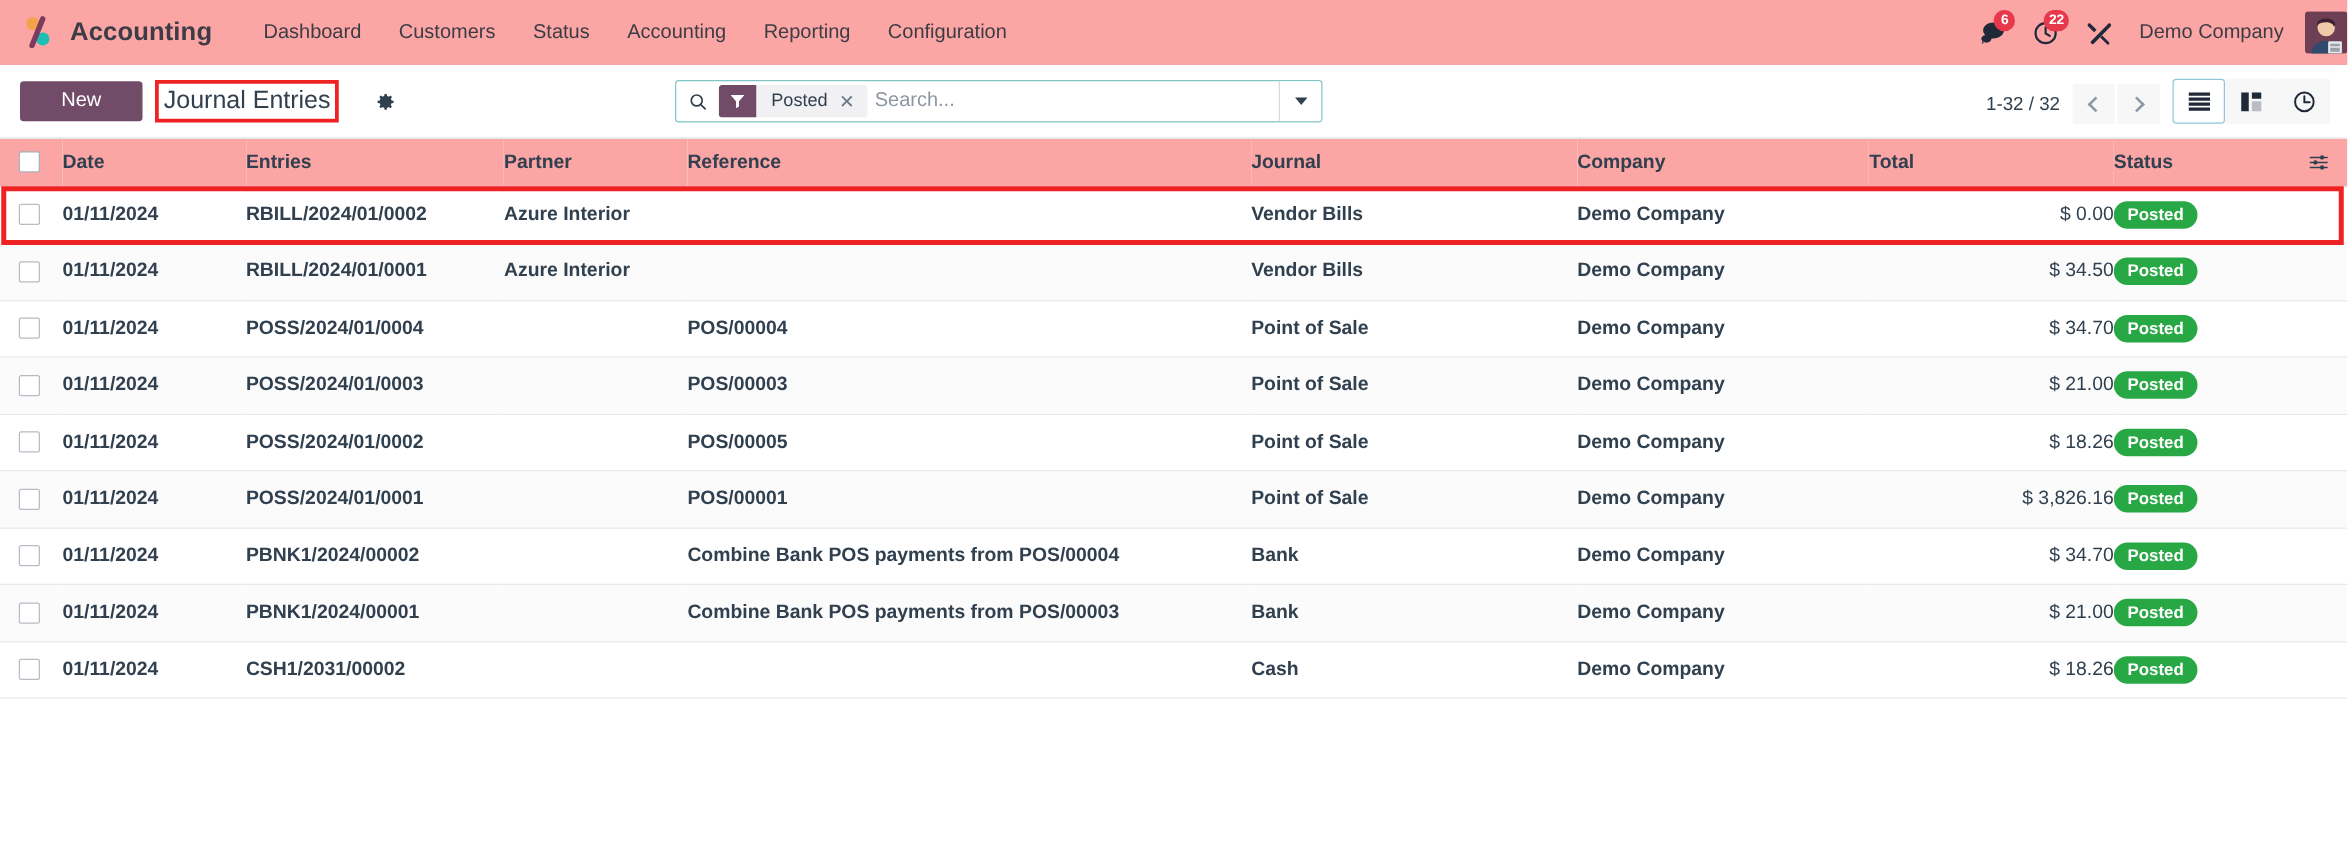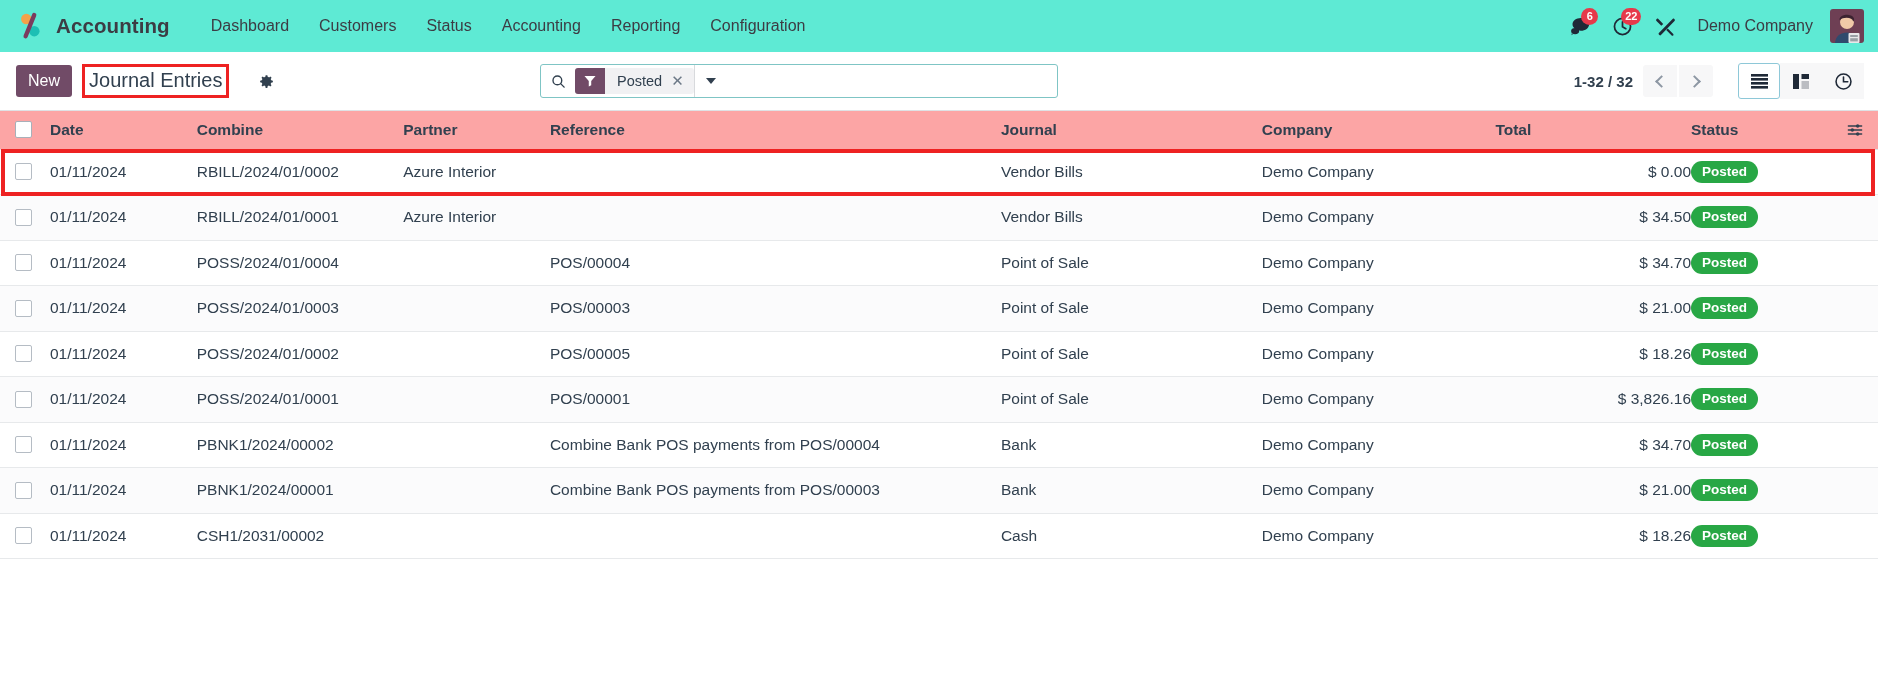--- a/index.html
+++ b/index.html
@@ -12,22 +12,22 @@
     font-family: "Liberation Sans", sans-serif;
     color: #31404f;
     -webkit-font-smoothing: antialiased;
   }
 
   
   .navbar {
     height: 52px;
     display: flex;
     align-items: center;
-    background: #5eead4;
-    padding: 0 14px 0 16px;
+    background: #fca5a5;
+    padding: 0 0 0 16px;
     position: relative;
   }
   .brand-block {
     display: flex;
     align-items: center;
     gap: 10px;
     margin-right: 26px;
   }
   .brand-logo { width: 30px; height: 30px; display: block; }
   .brand-name {
@@ -110,21 +110,21 @@
     display: flex;
     align-items: center;
     gap: 0;
   }
   .btn-new {
     background: #714b67;
     color: #ffffff;
     border: none;
     font-size: 16px;
     font-weight: 400;
-    padding: 7px 12px;
+    padding: 7px 33px;
     border-radius: 3px;
     cursor: pointer;
     white-space: nowrap;
     font-family: "Liberation Sans", sans-serif;
   }
   .breadcrumb-wrap {
     display: flex;
     align-items: center;
     gap: 26px;
     margin-left: 10px;
@@ -218,23 +218,22 @@
     width: 0; height: 0;
     border-left: 5px solid transparent;
     border-right: 5px solid transparent;
     border-top: 6px solid #31404f;
   }
 
   
   .cp-right {
     margin-left: auto;
     display: flex;
-    align-items: center;
-    gap: 15px;
-    font-weight: bold;
+    align-items: flex-end;
+    gap: 0;
   }
   .pager {
     display: flex;
     align-items: center;
     gap: 2px;
     margin-right: 10px;
   }
   .pager-value {
     font-size: 15px;
     color: #31404f;
@@ -322,21 +321,21 @@
   col.c-date { width: 135px; }
   col.c-number { width: 190px; }
   col.c-partner { width: 135px; }
   col.c-reference { width: 415px; }
   col.c-journal { width: 240px; }
   col.c-company { width: 215px; }
   col.c-total { width: 180px; }
   col.c-status { width: 130px; }
   col.c-opt { width: 42px; }
 
-  .cell-pad { padding-left: 15px; }
+  .cell-pad { padding-left: 15px; font-weight: bold; }
   .th-total, .td-total { text-align: right; padding-right: 10px; }
   .td-total { font-weight: 400; }
 
   .o-checkbox {
     width: 17px; height: 17px;
     border: 1px solid #b5bcc4;
     border-radius: 2px;
     background: #fff;
     display: block;
     margin-left: 15px;
@@ -467,20 +466,21 @@
     <div class="facet">
       <span class="facet-icon">
         <svg viewBox="0 0 24 24">
           <path d="M2.5 3.5h19l-7.4 8.6v7.2l-4.2 2.2v-9.4z" fill="#ffffff"></path>
         </svg>
       </span>
       <span class="facet-label">Posted</span>
       <span class="facet-close">✕</span>
     </div>
 
+    <input class="search-input" type="text" placeholder="Search..." style="">
 
     <span class="search-toggle">
       <span class="caret-down"></span>
     </span>
   </div>
 
   <div class="cp-right">
     <div class="pager">
       <span class="pager-value">1-32 / 32</span>
       <button class="pager-btn">
@@ -530,21 +530,21 @@
       <col class="c-total">
         <col class="c-status">
         <col class="c-opt">
     </colgroup>
     <thead>
       <tr>
         <th>
           <span class="o-checkbox"></span>
         </th>
         <th class="cell-pad">Date</th>
-        <th class="cell-pad">Combine</th>
+        <th class="cell-pad">Entries</th>
         <th class="cell-pad">Partner</th>
         <th class="cell-pad">Reference</th>
         <th class="cell-pad">Journal</th>
         <th class="cell-pad">Company</th>
         <th class="th-total">Total</th>
         <th class="td-status">Status</th>
         <th>
           <span class="opt-col-btn">
             <svg viewBox="0 0 24 24">
               <path d="M2 6h20M2 12h20M2 18h20" stroke="#31404f" stroke-width="2" stroke-linecap="round"></path>

